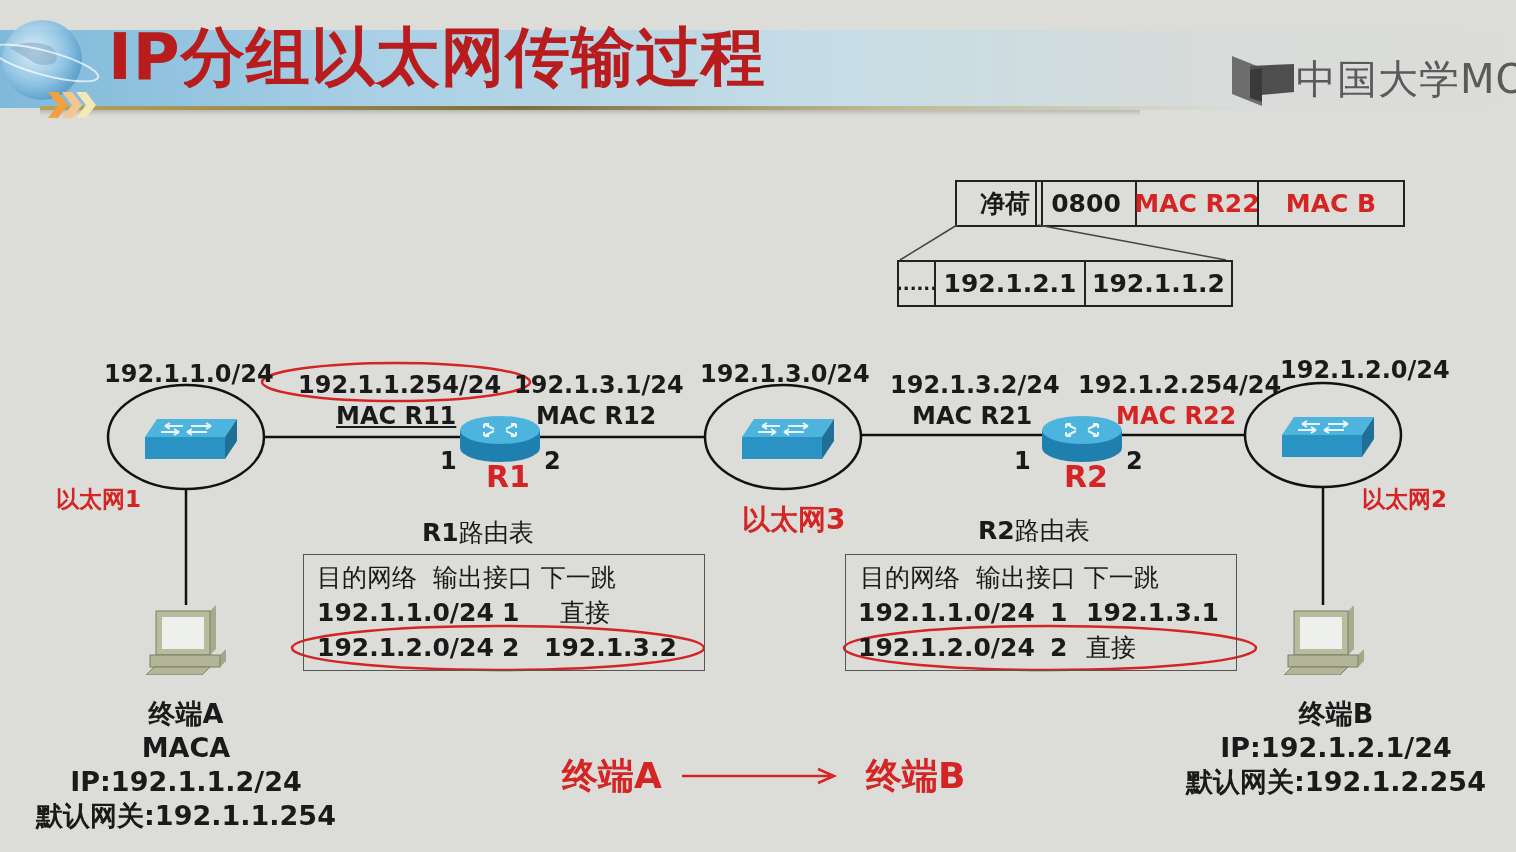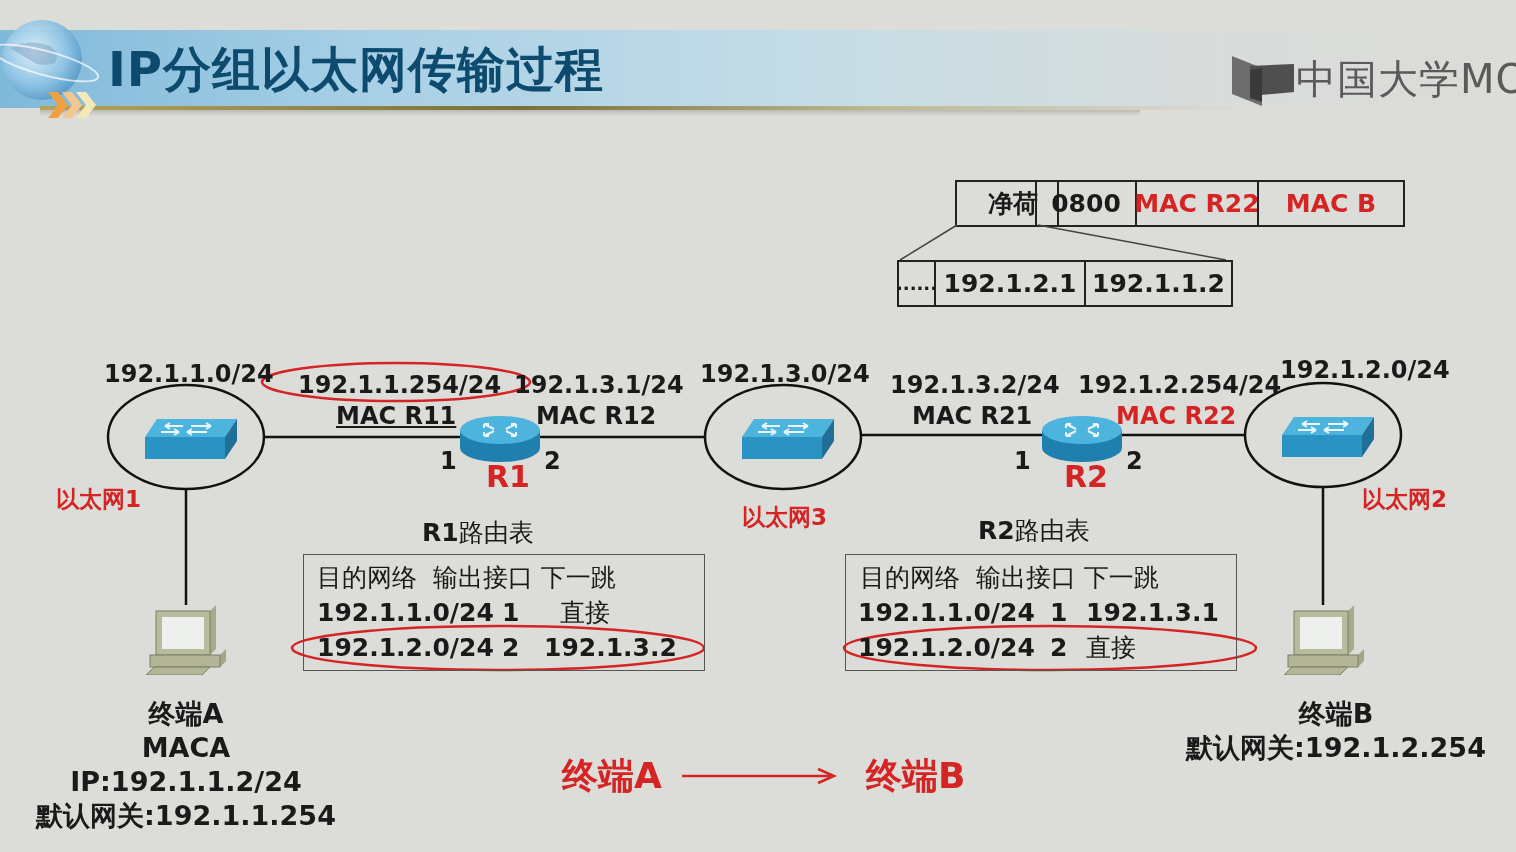--- a/index.html
+++ b/index.html
@@ -17,22 +17,22 @@
   }
   .banner-line {
     position:absolute; left:40px; top:106px; width:1200px; height:4px;
     background:linear-gradient(90deg,#b8a35a 0%,#7a6f3c 40%,#c0b890 70%,rgba(220,220,216,0) 100%);
   }
   .banner-shadow {
     position:absolute; left:40px; top:110px; width:1100px; height:6px;
     background:linear-gradient(180deg,rgba(120,120,120,.35),rgba(220,220,216,0));
   }
   .title {
-    position:absolute; left:108px; top:38px; font-size:48px; font-weight:bold;
-    letter-spacing:1px; color:#0c4a6e; line-height:62px;
+    position:absolute; left:108px; top:26px; font-size:64px; font-weight:bold;
+    letter-spacing:1px; color:#b91c1c; line-height:62px;
     font-family:"DejaVu Sans","Liberation Sans",sans-serif;
   }
   .logo-text {
     position:absolute; left:1296px; top:54px; font-size:40px; color:#5a5a5a;
     letter-spacing:1px; line-height:50px; white-space:nowrap;
   }
   .lbl { position:absolute; white-space:nowrap; font-weight:bold; line-height:1; }
   .lbl24 { font-size:24px; }
   .red { color:#d42424; }
   .frame-cell {
@@ -76,21 +76,21 @@
 
 <div class="title">IP分组以太网传输过程</div>
 
 <svg class="abs" style="left:1232px;top:56px" width="62" height="50">
   <polygon points="0,0 30,12 30,50 0,38" fill="#6d6d6d"></polygon>
   <polygon points="18,10 62,8 62,36 18,40" fill="#4f4f4f"></polygon>
   <polygon points="18,14 30,12 30,46 18,42" fill="#3a3a3a"></polygon>
 </svg>
 <div class="logo-text">中国大学MO</div>
 
-<div class="frame-cell" style="left:955px;top:180px;width:104px;height:47px;padding-left:12px;">净荷</div>
+<div class="frame-cell" style="left:955px;top:180px;width:88px;height:47px;padding-left:12px;">净荷</div>
 <div class="frame-cell" style="left:1035px;top:180px;width:102px;height:47px;">0800</div>
 <div class="frame-cell red" style="left:1135px;top:180px;width:124px;height:47px;">MAC R22</div>
 <div class="frame-cell red" style="left:1257px;top:180px;width:148px;height:47px;">MAC B</div>
 
 <svg class="abs" style="left:890px;top:220px" width="360" height="50">
   <line x1="67" y1="5" x2="10" y2="40" stroke="#444" stroke-width="1.5"></line>
   <line x1="148" y1="5" x2="336" y2="40" stroke="#444" stroke-width="1.5"></line>
 </svg>
 
 <div class="frame-cell" style="left:897px;top:260px;width:39px;height:47px;font-size:18px;">......</div>
@@ -160,21 +160,21 @@
   <rect x="10" y="6" width="54" height="44" fill="#b9bb9d" stroke="#7d7f66"></rect>
   <rect x="16" y="12" width="42" height="32" fill="#eef0ee"></rect>
   <polygon points="4,50 74,50 80,44 80,56 74,62 4,62" fill="#a4a688"></polygon>
   <rect x="4" y="50" width="70" height="12" fill="#b3b597" stroke="#7d7f66"></rect>
   <polygon points="0,70 56,70 64,62 8,62" fill="#b3b597" stroke="#7d7f66"></polygon>
 </svg>
 
 <div class="lbl lbl24" style="left:104px;top:362px;">192.1.1.0/24</div>
 <div class="lbl red" style="left:56px;top:488px;font-size:23px;">以太网1</div>
 <div class="lbl lbl24" style="left:700px;top:362px;">192.1.3.0/24</div>
-<div class="lbl red" style="left:742px;top:506px;font-size:23px;">以太网3</div>
+<div class="lbl red" style="left:742px;top:506px;font-size:28px;">以太网3</div>
 <div class="lbl lbl24" style="left:1280px;top:358px;">192.1.2.0/24</div>
 <div class="lbl red" style="left:1362px;top:488px;font-size:23px;">以太网2</div>
 
 <div class="lbl lbl24" style="left:298px;top:373px;">192.1.1.254/24</div>
 <div class="lbl lbl24" style="left:336px;top:404px;text-decoration:underline;">MAC R11</div>
 <div class="lbl lbl24" style="left:514px;top:373px;">192.1.3.1/24</div>
 <div class="lbl lbl24" style="left:536px;top:404px;">MAC R12</div>
 <div class="lbl lbl24" style="left:440px;top:449px;">1</div>
 <div class="lbl lbl24" style="left:544px;top:449px;">2</div>
 <div class="lbl red" style="left:486px;top:462px;font-size:30px;">R1</div>
@@ -208,17 +208,18 @@
 <div class="rt-row" style="left:1086px;top:635px;">直接</div>
 
 <div class="term" style="left:36px;top:697px;width:300px;">
   <div>终端A</div>
   <div>MACA</div>
   <div>IP:192.1.1.2/24</div>
   <div>默认网关:192.1.1.254</div>
 </div>
 <div class="term" style="left:1186px;top:697px;width:300px;">
   <div>终端B</div>
+  <div>IP:192.1.2.1/24</div>
   <div>默认网关:192.1.2.254</div>
 </div>
 
 <div class="flow" style="left:562px;top:758px;">终端A</div>
 <div class="flow" style="left:866px;top:758px;">终端B</div>
 
 </body></html>

